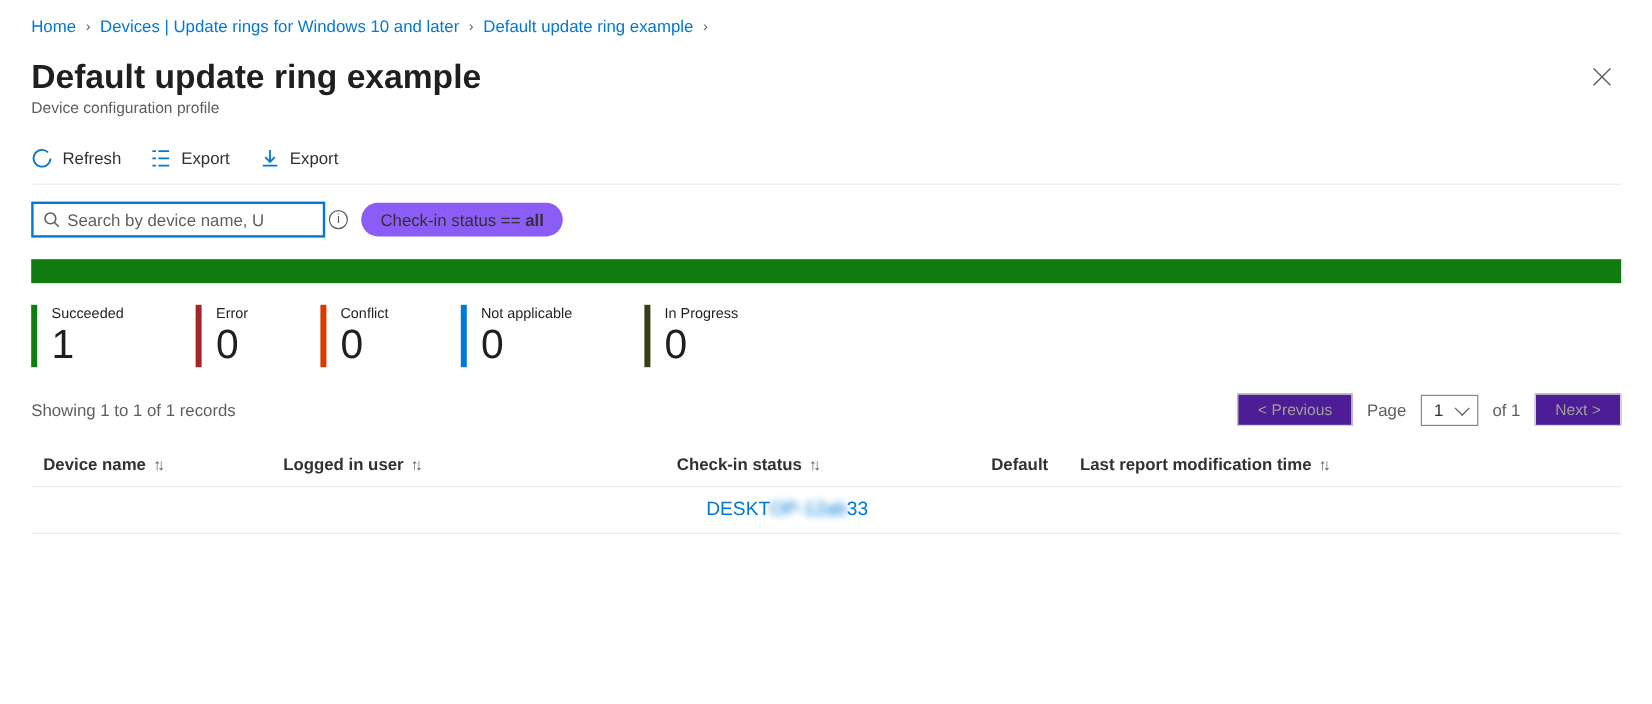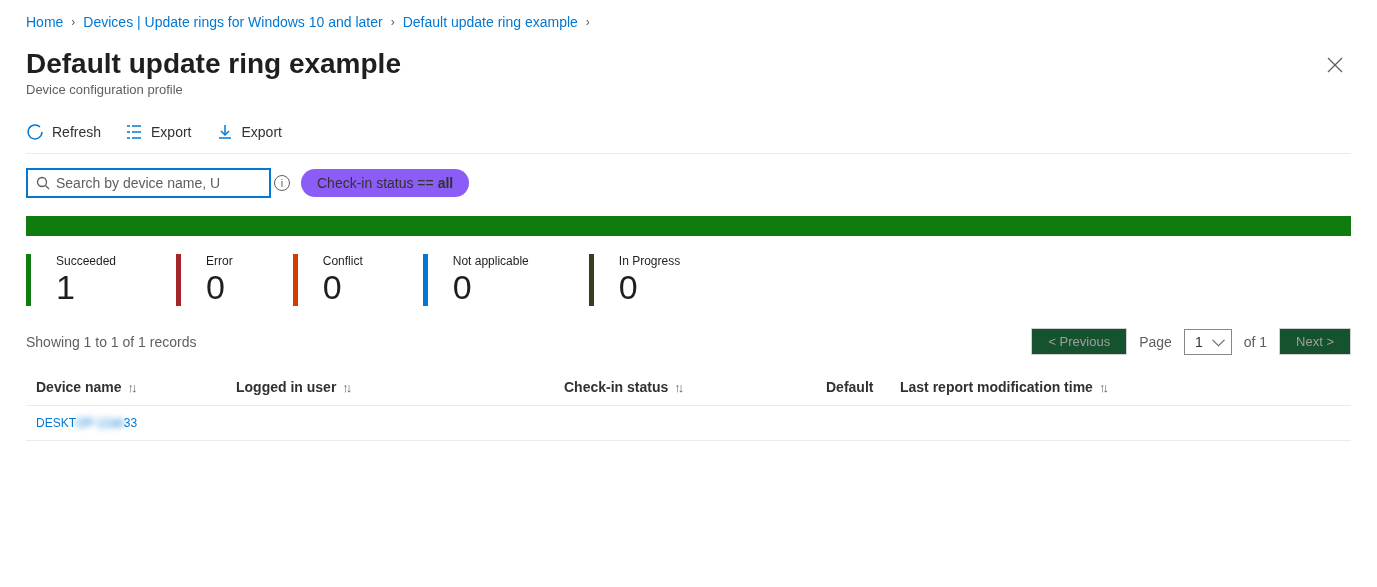--- a/index.html
+++ b/index.html
@@ -144,21 +144,21 @@
       background: #107c10;
       margin-bottom: 18px;
     }
     .stats-row {
       display: flex;
       gap: 60px;
       margin-bottom: 22px;
     }
     .stat {
       display: flex;
-      gap: 25px;
+      gap: 12px;
     }
     .stat .stripe {
       width: 5px;
     }
     .stat-body { display: flex; flex-direction: column; }
     .stat .label {
       font-size: 12px;
       color: #201f1e;
       line-height: 14px;
     }
@@ -181,21 +181,21 @@
     .pagination {
       display: flex;
       align-items: center;
       gap: 12px;
     }
     .page-btn {
       border: 1px solid #d2d0ce;
       padding: 5px 16px;
       font-size: 13px;
       color: #a19f9d;
-      background: #14532d;
+      background: #4c1d95;
       cursor: not-allowed;
     }
     .page-label {
       color: #605e5c;
       font-size: 14px;
     }
     .page-select {
       border: 1px solid #8a8886;
       padding: 4px 28px 4px 10px;
       font-size: 14px;
@@ -223,21 +223,22 @@
       align-items: center;
       border-bottom: 1px solid #edebe9;
     }
     .table-header {
       padding: 10px 10px;
       font-weight: 600;
       font-size: 14px;
     }
     .table-row {
       padding: 10px 10px;
-      font-size: 12px;
+      font-size: 16px;
+      flex-direction: column;
     }
     .col-device { width: 200px; }
     .col-user { width: 328px; }
     .col-status { width: 262px; }
     .col-filter { width: 74px; }
     .col-time { flex: 1; }
     .sort-icons {
       font-size: 13px;
       color: #605e5c;
       margin-left: 6px;

